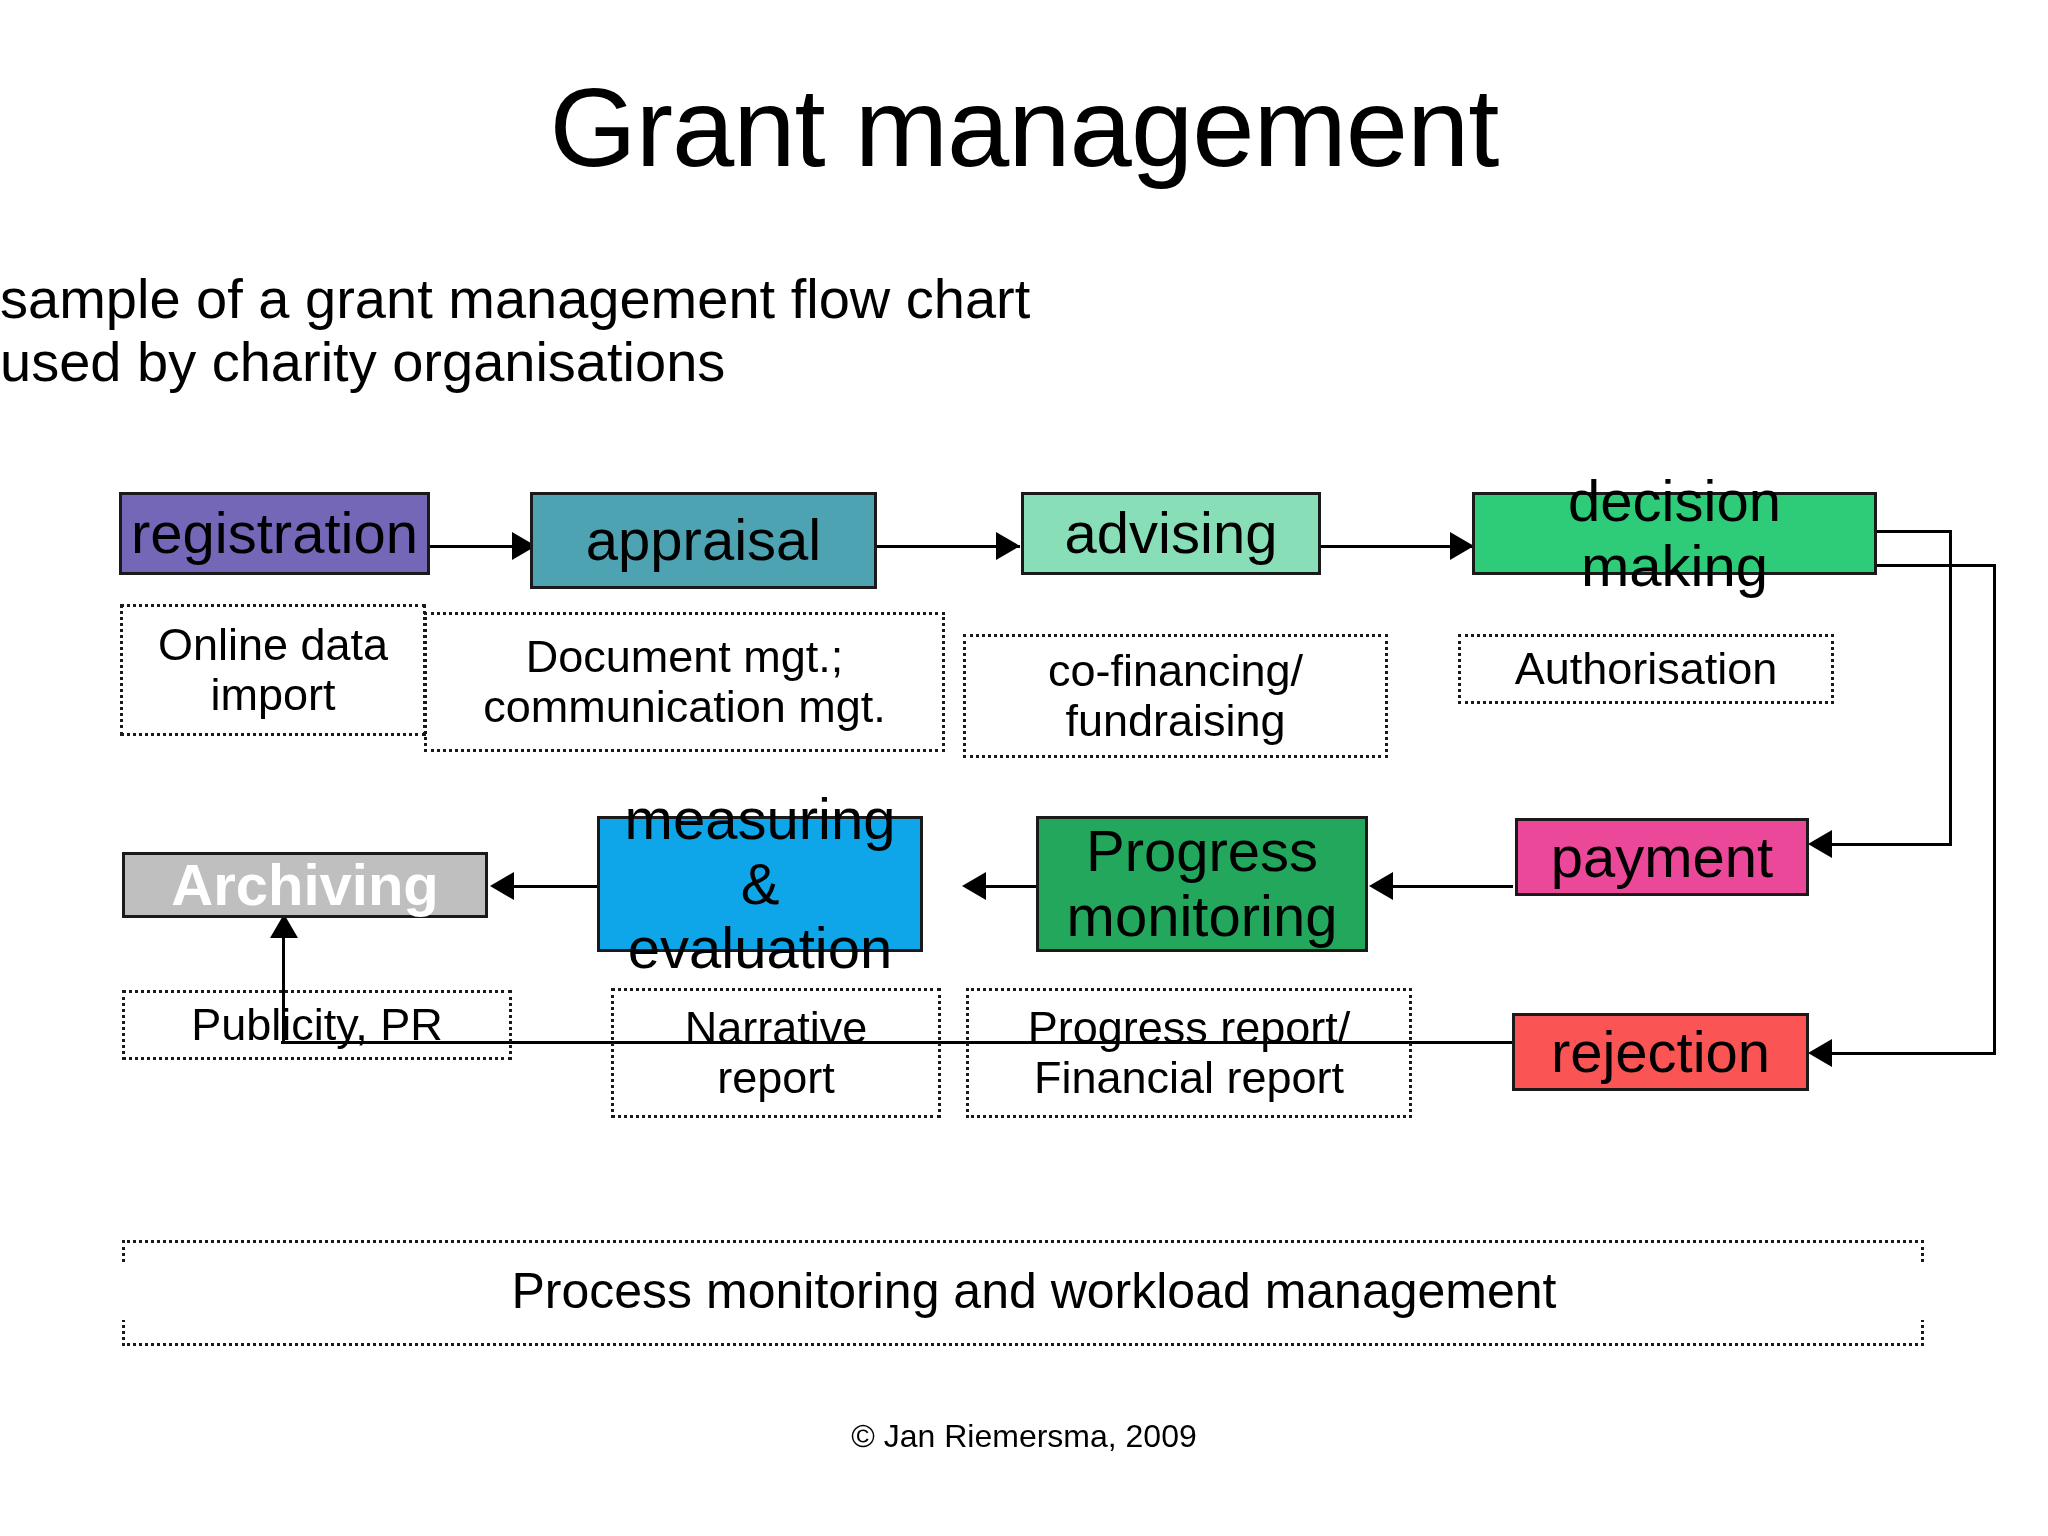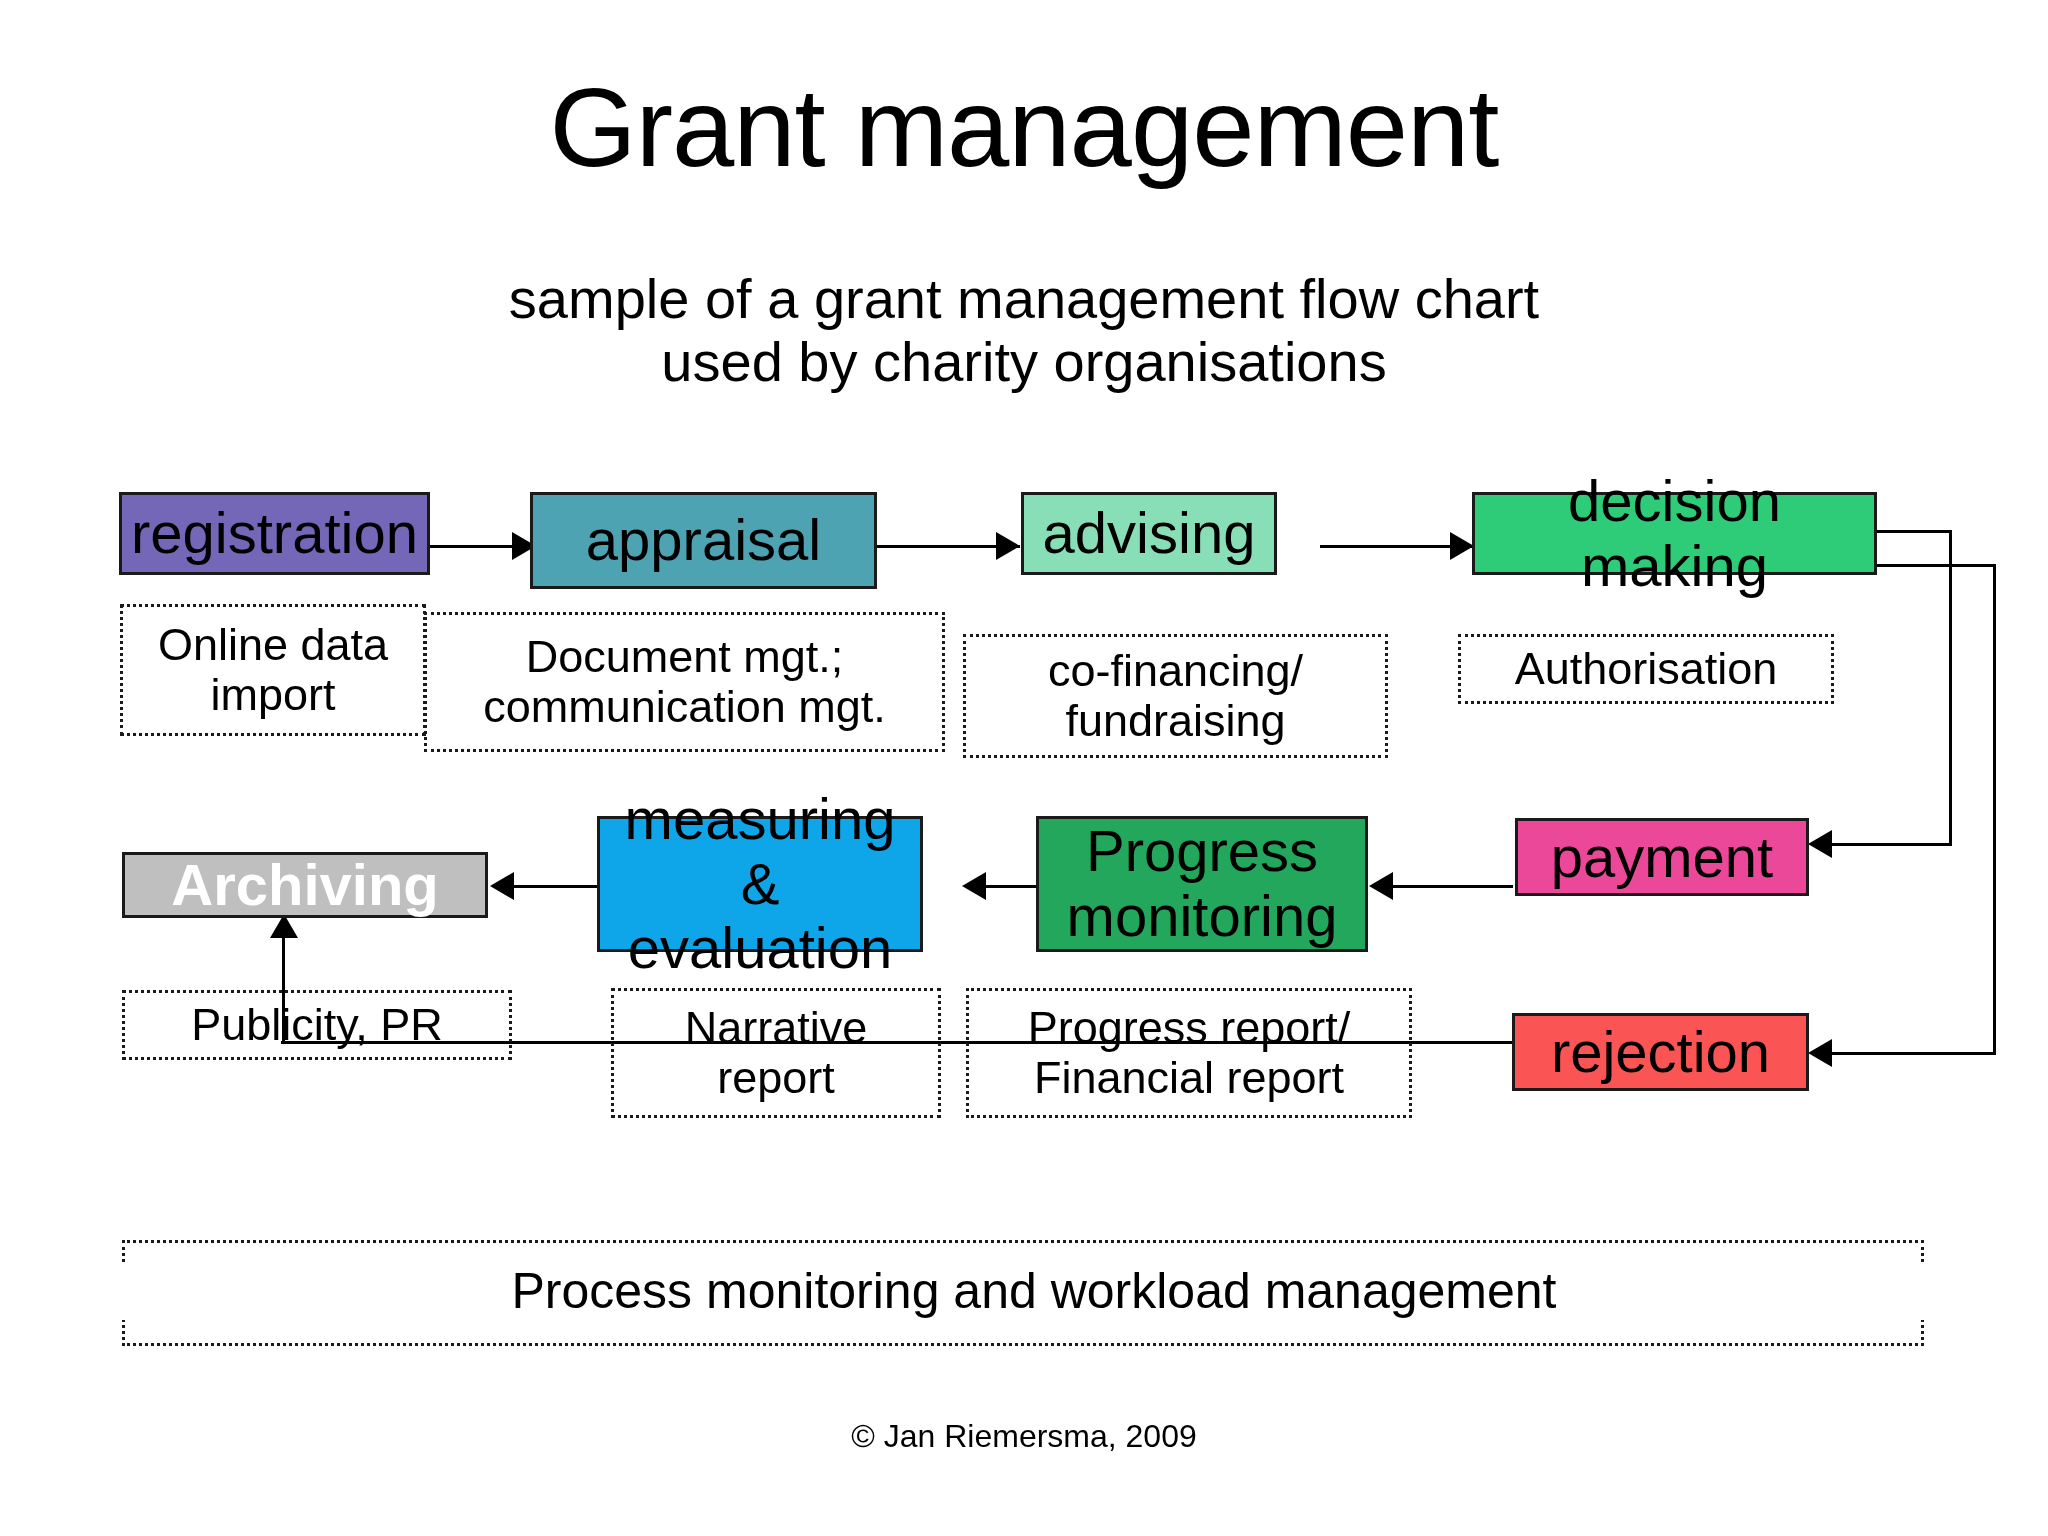--- a/index.html
+++ b/index.html
@@ -27,21 +27,21 @@
     font-size: 112px;
     line-height: 1.0;
     font-weight: 400;
     letter-spacing: -1px;
   }
   .subtitle {
     position: absolute;
     left: 0;
     top: 268px;
     width: 2048px;
-    text-align: center;
+    text-align: left;
     font-size: 56px;
     line-height: 1.12;
     font-weight: 400;
     white-space: pre-line;
   }
   .footer {
     position: absolute;
     left: 0;
     top: 1418px;
     width: 2048px;
@@ -167,21 +167,21 @@
   <div class="arrow arrow-left" style="left:1808px; top:1039px;"></div>
 
   <div class="pbox" style="left:119px; top:492px; width:311px; height:83px; background:#7567b8;">
     <span>registration</span>
   </div>
 
   <div class="pbox" style="left:530px; top:492px; width:347px; height:97px; background:#4da3b2;">
     <span>appraisal</span>
   </div>
 
-  <div class="pbox" style="left:1021px; top:492px; width:256px; height:83px; background:#88dfb7;">
+  <div class="pbox" style="left:1021px; top:492px; width:300px; height:83px; background:#88dfb7;">
     <span>advising</span>
   </div>
 
   <div class="pbox" style="left:1472px; top:492px; width:405px; height:83px; background:#2ecc78;">
     <span>decision making</span>
   </div>
 
   <div class="dbox" style="left:120px; top:604px; width:306px; height:132px;">
     <span>Online data
 import</span>

